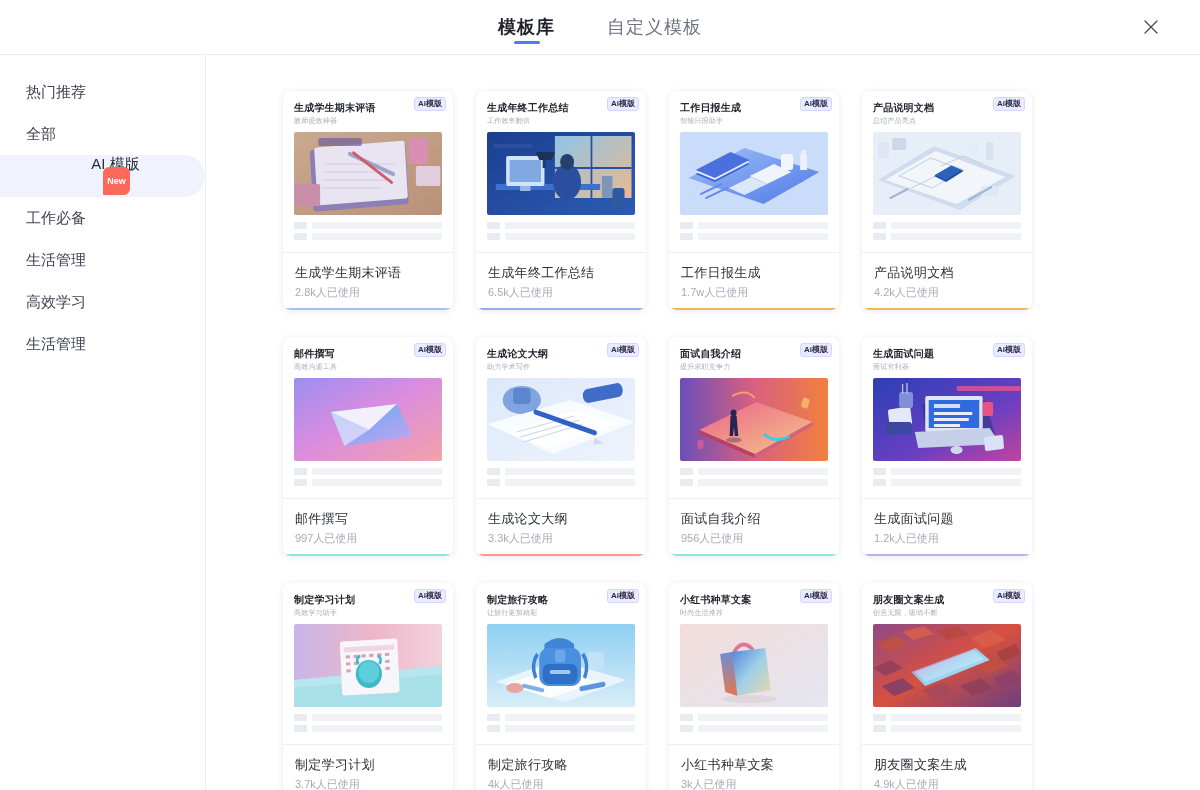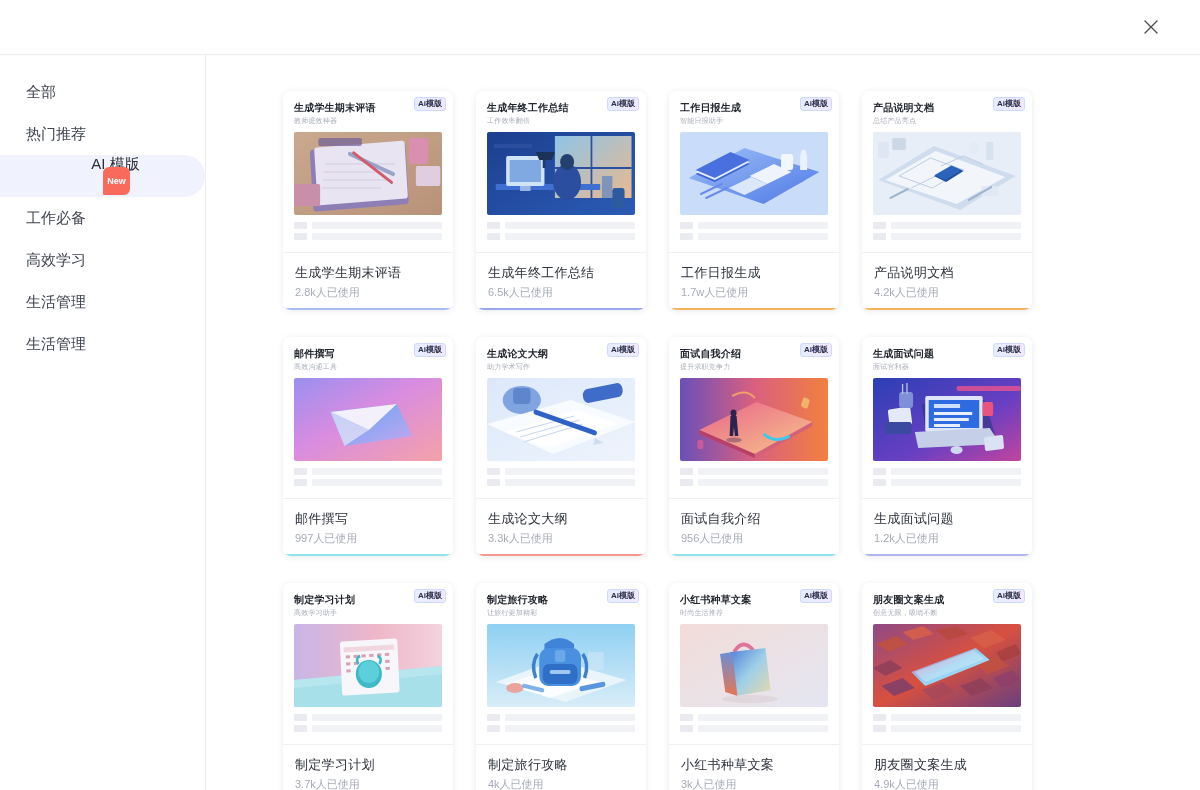--- a/index.html
+++ b/index.html
@@ -200,48 +200,56 @@
   .accent {
     position: absolute;
     left: 0; right: 0; bottom: 0;
     height: 2px;
   }
 </style>
 </head>
 <body>
 
 <div class="header">
+  <div class="tabs">
+    <div class="tab active">
+      <span>模板库</span>
+    </div>
+    <div class="tab">
+      <span>自定义模板</span>
+    </div>
+  </div>
   <div class="close-btn">
     <svg width="20" height="20" viewBox="0 0 20 20">
       <path d="M4 4 L16 16 M16 4 L4 16" stroke="#4a4a4a" stroke-width="1.3" fill="none" stroke-linecap="round"></path>
     </svg>
   </div>
 </div>
 
 <div class="body-wrap">
 
   <div class="sidebar">
     <div class="side-item">
+      <span class="side-label">热门推荐</span>
+    </div>
+    <div class="side-item">
       <span class="side-label">全部</span>
-    </div>
-    <div class="side-item">
-      <span class="side-label">热门推荐</span>
     </div>
     <div class="side-item active">
       <span class="side-label">AI 模版</span>
       <span class="new-badge">New</span>
     </div>
     <div class="side-item">
       <span class="side-label">工作必备</span>
     </div>
     <div class="side-item">
+      <span class="side-label">生活管理</span>
+    </div>
+    <div class="side-item">
       <span class="side-label">高效学习</span>
-    </div>
-    <div class="side-item">
-      <span class="side-label">生活管理</span>
     </div>
     <div class="side-item">
       <span class="side-label">生活管理</span>
     </div>
   </div>
 
   <div class="main">
     <div class="grid" id="grid">
         <div class="card">
     <div class="card-preview">

